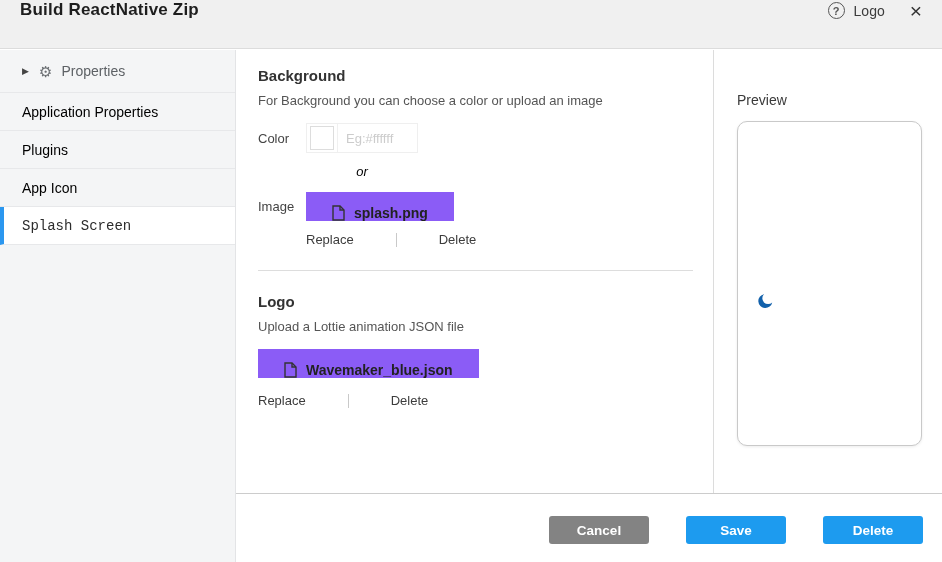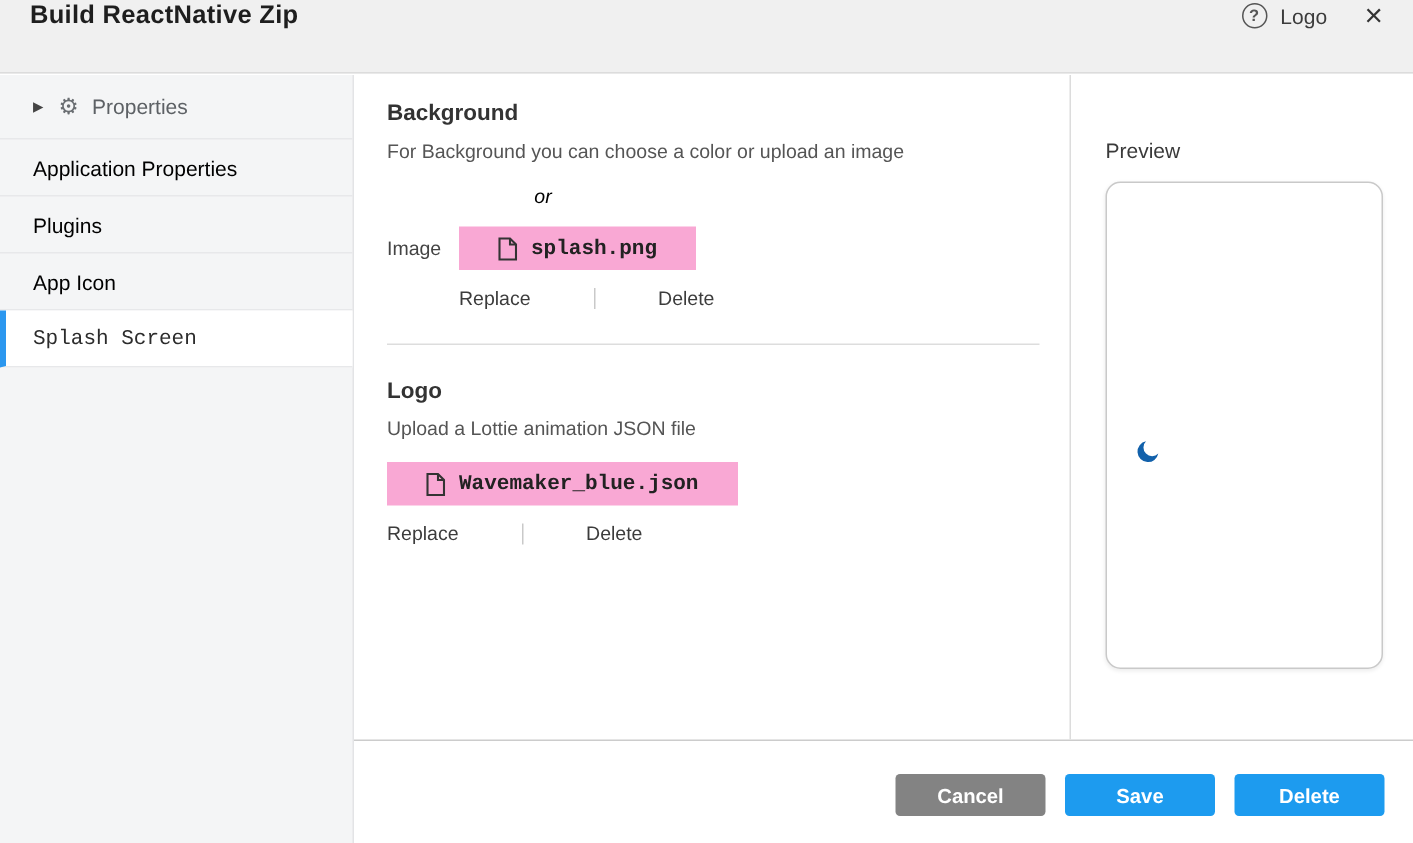--- a/index.html
+++ b/index.html
@@ -64,22 +64,22 @@
     border:none; outline:none; border-left:1px solid #f0f0f0;
     width:80px; height:28px; padding:0 8px; font-size:13px;
     font-family:"Liberation Sans","DejaVu Sans",sans-serif; color:#333;
   }
   .color-text-input::placeholder { color:#ccc; }
   .or-label {
     font-size:13px; font-style:italic; color:#000000;
     width:112px; margin-left:48px; text-align:center; margin-top:11px; margin-bottom:13px;
   }
   .file-chip {
-    background:#f9a8d4; height:29px; display:inline-flex; align-items:center;
-    justify-content:center; padding:0 26px; cursor:pointer;font-family:Liberation Mono, monospace;
+    background:#8b5cf6; height:29px; display:inline-flex; align-items:flex-end;
+    justify-content:center; padding:0 26px; cursor:pointer;
   }
   .doc-icon { width:13px; height:16px; margin-right:9px; flex:none; }
   .file-chip-name { font-size:14px; font-weight:700; color:#222; white-space:nowrap; }
   .link-row { display:flex; align-items:center; margin-top:11px; font-size:13px; color:#3c3c3c;gap:32px; }
   .link-row .link { cursor:pointer; }
   .link-sep { width:1px; height:14px; background:#c9c9c9; margin:0 10px; }
   .indent { margin-left:48px; }
   .hr { border:none; border-top:1px solid #ddd; margin:23px 0 0 0; }
   .logo-section { margin-top:22px; }
 
@@ -95,20 +95,21 @@
     box-shadow:0 1px 3px rgba(0,0,0,.08); position:relative;
   }
   .lottie-crescent { position:absolute; left:19px; top:171px; width:16px; height:16px; }
 
   
   .footer {
     position:absolute; left:236px; top:493px; width:706px; height:69px;
     background:#fff; border-top:1px solid #ccc;
     display:flex; align-items:flex-start; justify-content:flex-end;
     padding:22px 19px 0 0;
+    gap:24px;
   }
   .btn {
     width:100px; height:28px; border:none; border-radius:3px;
     font-family:"Liberation Sans","DejaVu Sans",sans-serif;
     font-size:13.5px; font-weight:700; color:#fff; cursor:pointer; margin-left:13px;
   }
   .btn-cancel { background:#838383; }
   .btn-blue { background:#1d9bef; }
 </style>
 </head>
@@ -143,20 +144,27 @@
     <div class="sidebar-item active">
       <span>Splash Screen</span>
     </div>
   </div>
 
   <div class="main">
 
     <div class="section-title">Background</div>
     <div class="section-desc">For Background you can choose a color or upload an image</div>
 
+    <div class="field-row">
+      <div class="field-label">Color</div>
+      <div class="color-input-wrap">
+        <div class="color-swatch"></div>
+        <input class="color-text-input" type="text" placeholder="Eg:#ffffff" style="">
+      </div>
+    </div>
 
     <div class="or-label">or</div>
 
     <div class="field-row">
       <div class="field-label" style="padding-top:7px;">Image</div>
       <div class="file-chip">
         <svg class="doc-icon" viewBox="0 0 13 16">
           <path d="M1 1 h7 l4 4 v10 h-11 z" fill="none" stroke="#333" stroke-width="1.4"></path>
           <path d="M8 1 v4 h4" fill="none" stroke="#333" stroke-width="1.4"></path>
         </svg>

